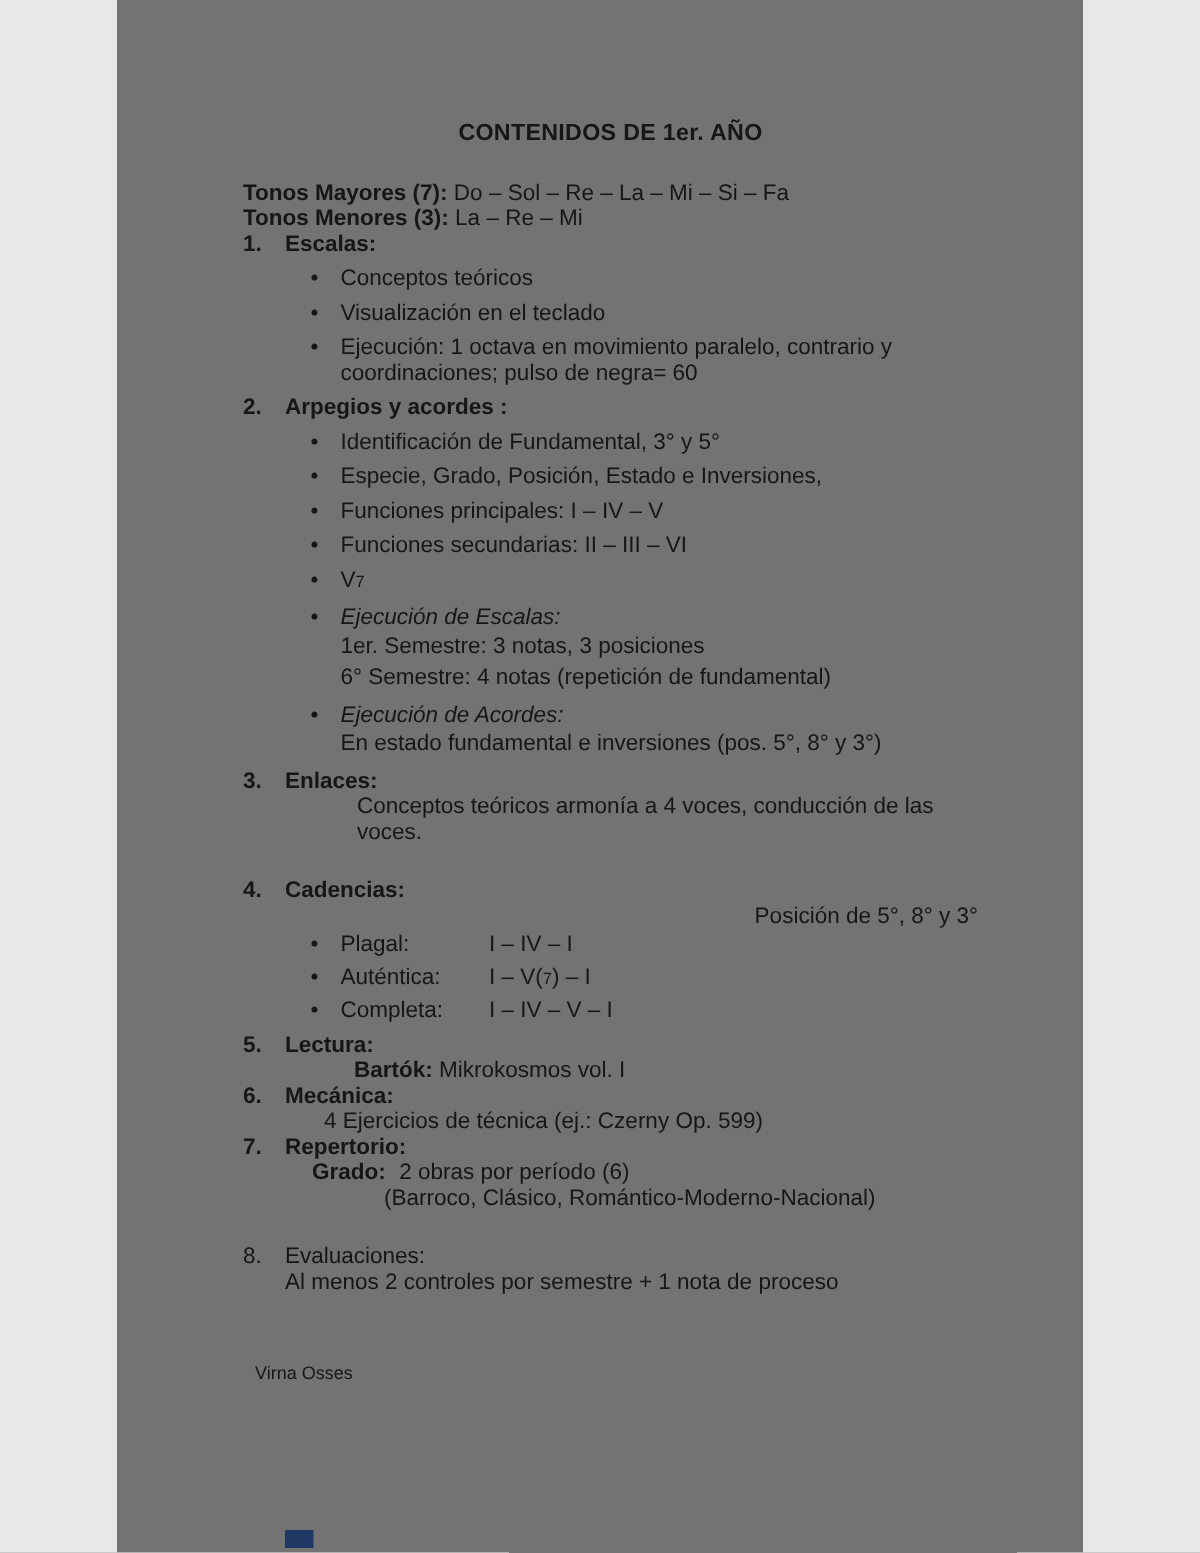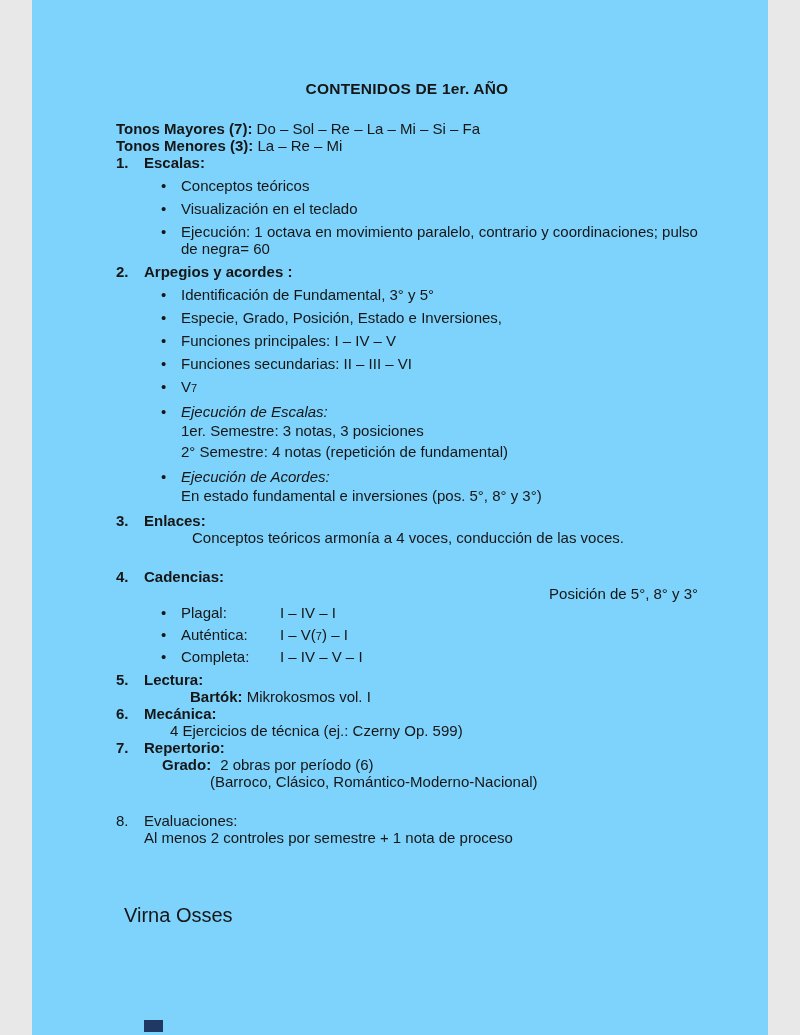--- a/index.html
+++ b/index.html
@@ -1,20 +1,20 @@
 <!DOCTYPE html>
 <html><head>
 <meta charset="utf-8">
 <style>
   html,body{margin:0;padding:0;background:#e8e8e8;}
   .page{
     position:relative;
-    width:736px;height:1035px;
+    width:644px;height:1035px;
     margin:0 auto;
-    background:#7dd3fc;
+    background:#737373;
     font-family:"Liberation Sans","DejaVu Sans",sans-serif;
     font-size:15px;
     color:#161616;
     overflow:hidden;
   }
   .doc{padding:80px 70px 0 84px;}
   .title{
     text-align:center;
     font-weight:bold;
     font-size:15.5px;
@@ -56,21 +56,21 @@
     position:relative;
     padding-left:65px;
     line-height:17px;
     margin-bottom:3px;
   }
   .cad-label{display:inline-block;width:99px;}
   .estilo-label{font-weight:bold;margin-right:9px;}
   .bartok-label{font-weight:bold;}
   .signature{
     position:absolute;left:92px;top:906px;
-    font-size:20px;line-height:19px;
+    font-size:12px;line-height:19px;
   }
   .footer-marker{
     position:absolute;left:112px;top:1020px;
     width:19px;height:12px;
   }
 </style>
 </head>
 <body>
 
 <div class="page">
@@ -104,21 +104,21 @@
     <ul class="bullets">
       <li><span class="bullet">•</span><span>Identificación de Fundamental, 3° y 5°</span></li>
       <li><span class="bullet">•</span><span>Especie, Grado, Posición, Estado e Inversiones,</span></li>
       <li><span class="bullet">•</span><span>Funciones principales: I – IV – V</span></li>
       <li><span class="bullet">•</span><span>Funciones secundarias: II – III – VI</span></li>
       <li><span class="bullet">•</span><span>V</span><span class="small">7</span></li>
       <li>
         <span class="bullet">•</span>
         <span class="it">Ejecución de Escalas:</span>
         <div class="cont">1er. Semestre: 3 notas, 3 posiciones</div>
-        <div class="cont">2° Semestre: 4 notas (repetición de fundamental)</div>
+        <div class="cont">6° Semestre: 4 notas (repetición de fundamental)</div>
       </li>
       <li>
         <span class="bullet">•</span>
         <span class="it">Ejecución de Acordes:</span>
         <div class="cont">En estado fundamental e inversiones (pos. 5°, 8° y 3°)</div>
       </li>
     </ul>
 
     <div class="sec-head">
       <span class="num">3.</span><span class="sec-title">Enlaces:</span>

